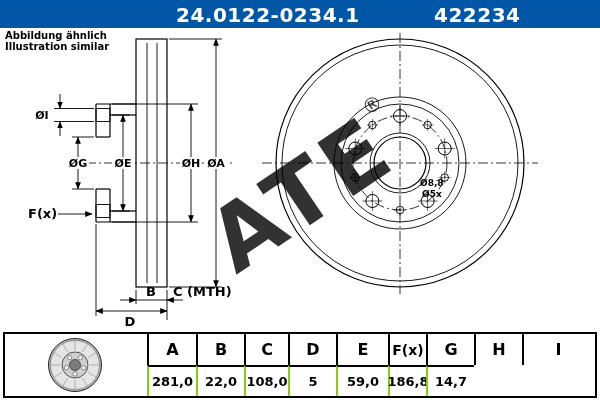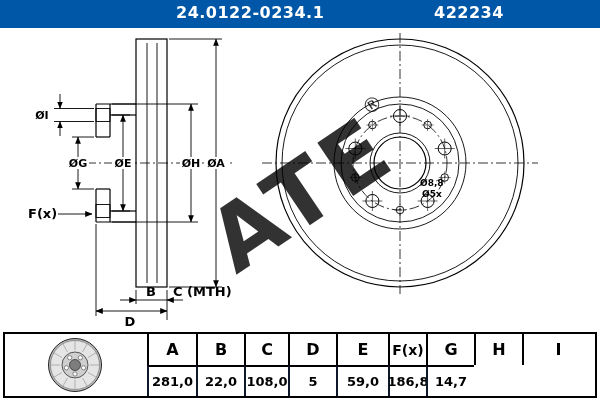--- a/index.html
+++ b/index.html
@@ -1,46 +1,50 @@
 <!DOCTYPE html>
 <html><head>
 <meta charset="utf-8">
 <style>
   html,body{margin:0;padding:0;background:#fff;}
   .page{position:relative;width:600px;height:400px;background:#fff;overflow:hidden;
         font-family:"DejaVu Sans",sans-serif;}
   .title-bar{position:absolute;left:0;top:0;width:600px;height:28px;background:#0057A7;}
-  .title-text{position:absolute;top:3px;color:#fff;font-weight:bold;font-size:16px;letter-spacing:.5px;}
+  .title-text{position:absolute;top:3px;color:#fff;font-weight:bold;font-size:20px;letter-spacing:.5px;}
   .title-part{left:176px;}
   .title-ref{left:391px;margin-left:43px;}
   .note{position:absolute;left:5px;top:30px;font-size:10px;font-weight:bold;line-height:11px;color:#000;}
   .drawing{position:absolute;left:0;top:28px;}
   .drawing text{font-family:"DejaVu Sans",sans-serif;fill:#000;}
   .dimlbl{font-size:11px;font-weight:bold;}
   .biglbl{font-size:13px;font-weight:bold;}
   .ann{font-size:9px;font-weight:bold;}
   .spec-table{position:absolute;left:3px;top:332px;width:594px;height:66px;box-sizing:border-box;
       border:2px solid #000;display:grid;grid-auto-flow:row;
       grid-template-columns:142px 49px 48px 44px 48px 52px 38px 48px 48px 71px;
       grid-template-rows:31px 31px;background:#fff;}
   .cell{display:flex;align-items:center;justify-content:center;box-sizing:border-box;}
   .hcell{border-left:2px solid #000;font-weight:bold;font-size:16px;}
-  .vcell{border-left:2px solid #0f172a;border-top:2px solid #000;font-weight:bold;font-size:13px;}
+  .vcell{border-left:2px solid #84cc16;border-top:2px solid #000;font-weight:bold;font-size:13px;}
   .img-cell{grid-row:1/3;}
 </style>
 </head>
 <body>
 
 <div class="page">
 
   <div class="title-bar">
     <span class="title-text title-part">24.0122-0234.1</span>
     <span class="title-text title-ref">422234</span>
   </div>
 
+  <div class="note">
+    <div>Abbildung ähnlich</div>
+    <div>Illustration similar</div>
+  </div>
 
   <svg class="drawing" width="600" height="304" viewBox="0 0 600 304">
     <defs>
       <marker id="arr" viewBox="0 0 10 10" refX="9.5" refY="5" markerWidth="8" markerHeight="8" orient="auto-start-reverse">
         <path d="M0,1 L10,5 L0,9 z" fill="#000"></path>
       </marker>
     </defs>
 
     <g transform="translate(236,247) rotate(-34)" opacity="0.8">
       <text x="0" y="0" font-size="88" font-weight="bold" fill="#d9d9d9" letter-spacing="6">ATE</text>

